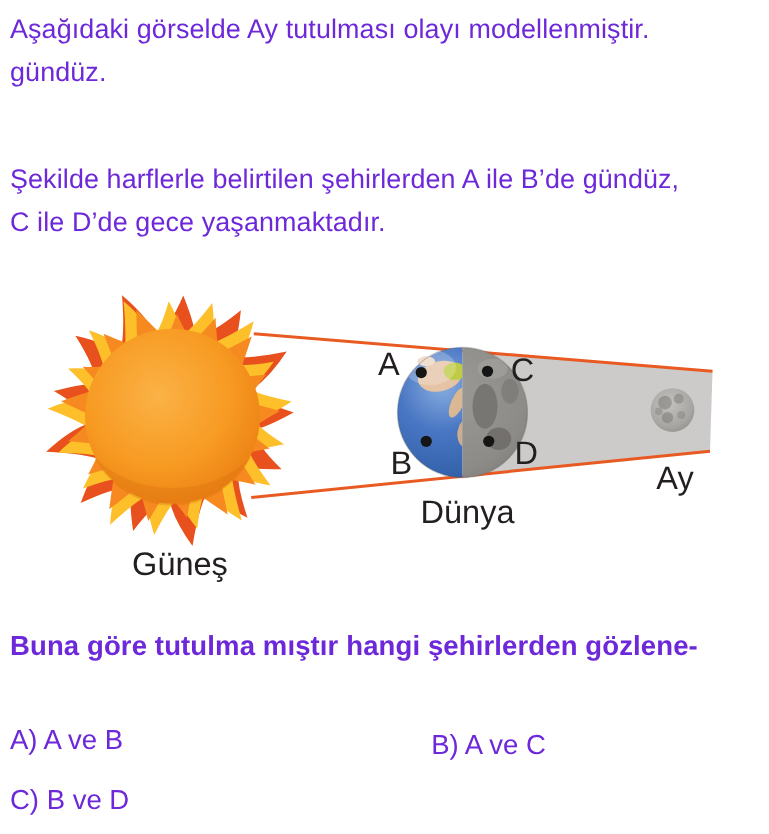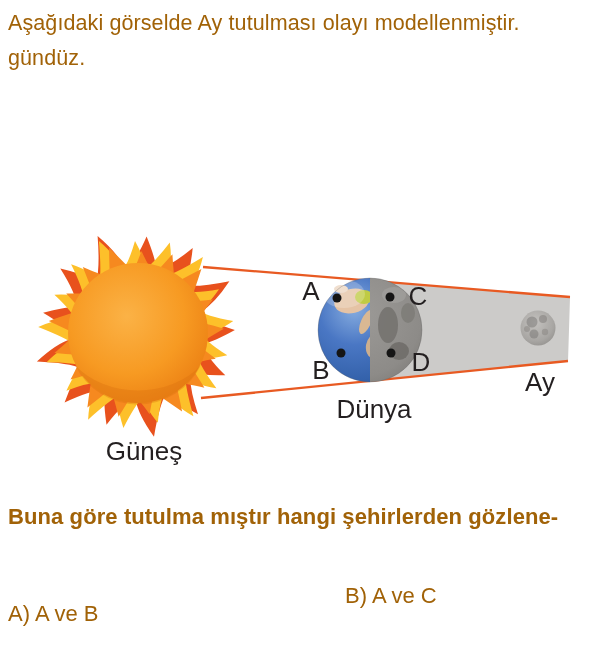--- a/index.html
+++ b/index.html
@@ -1,45 +1,49 @@
 <!DOCTYPE html>
 <html><head>
 <meta charset="utf-8">
 <style>
   html,body{margin:0;padding:0;background:#ffffff;}
   .page{
     position:relative;width:615px;height:667px;background:#ffffff;overflow:hidden;
-    font-family:"Liberation Sans",sans-serif;color:#a16207;text-decoration:underline;
+    font-family:"Liberation Sans",sans-serif;color:#6d28d9;text-decoration:underline;
   }
   .para{position:absolute;left:8px;right:4px;}
   .para .line{white-space:nowrap;font-size:21.5px;line-height:35px;letter-spacing:0.1px;}
   .p1{top:6px;}
   .p2{top:126px;}
   .question{top:499px;}
   .question .line{font-weight:bold;font-size:22px;line-height:36px;}
   .option{position:absolute;font-size:22px;line-height:26px;white-space:nowrap;}
-  .opt-a{left:8px;top:601px;}
+  .opt-a{left:8px;top:579px;}
   .opt-b{left:345px;top:583px;}
   .opt-c{left:8px;top:627px;}
   .opt-d{left:345px;top:627px;}
   svg.diagram{position:absolute;left:0;top:205px;}
   svg text{font-family:"Liberation Sans",sans-serif;}
   .diagram-label{font-size:26px;}
   .city-label{font-size:26px;}
 </style>
 </head>
 <body>
 
 <div class="page">
 
   <div class="para p1">
     <div class="line">Aşağıdaki görselde Ay tutulması olayı modellenmiştir.</div>
     <div class="line">gündüz.</div>
   </div>
 
+  <div class="para p2">
+    <div class="line">Şekilde harflerle belirtilen şehirlerden A ile B’de gündüz,</div>
+    <div class="line">C ile D’de gece yaşanmaktadır.</div>
+  </div>
 
   <svg class="diagram" width="615" height="270" viewBox="0 0 615 270">
     <defs>
       <radialGradient id="sunGrad" cx="42%" cy="38%" r="75%">
         <stop offset="0%" stop-color="#fbb246"></stop>
         <stop offset="55%" stop-color="#f79a22"></stop>
         <stop offset="88%" stop-color="#ec8114"></stop>
         <stop offset="100%" stop-color="#e0750f"></stop>
       </radialGradient>
       <radialGradient id="oceanGrad" cx="35%" cy="30%" r="85%">
@@ -125,14 +129,15 @@
     <text class="diagram-label" x="374" y="213" text-anchor="middle" fill="#231f20">Dünya</text>
     <text class="diagram-label" x="540" y="186" text-anchor="middle" fill="#231f20">Ay</text>
   </svg>
 
   <div class="para question">
     <div class="line">Buna göre tutulma mıştır hangi şehirlerden gözlene-</div>
   </div>
 
   <div class="option opt-a">A) A ve B</div>
   <div class="option opt-b">B) A ve C</div>
+  <div class="option opt-c">C) B ve D</div>
 
 </div>
 
 </body></html>

